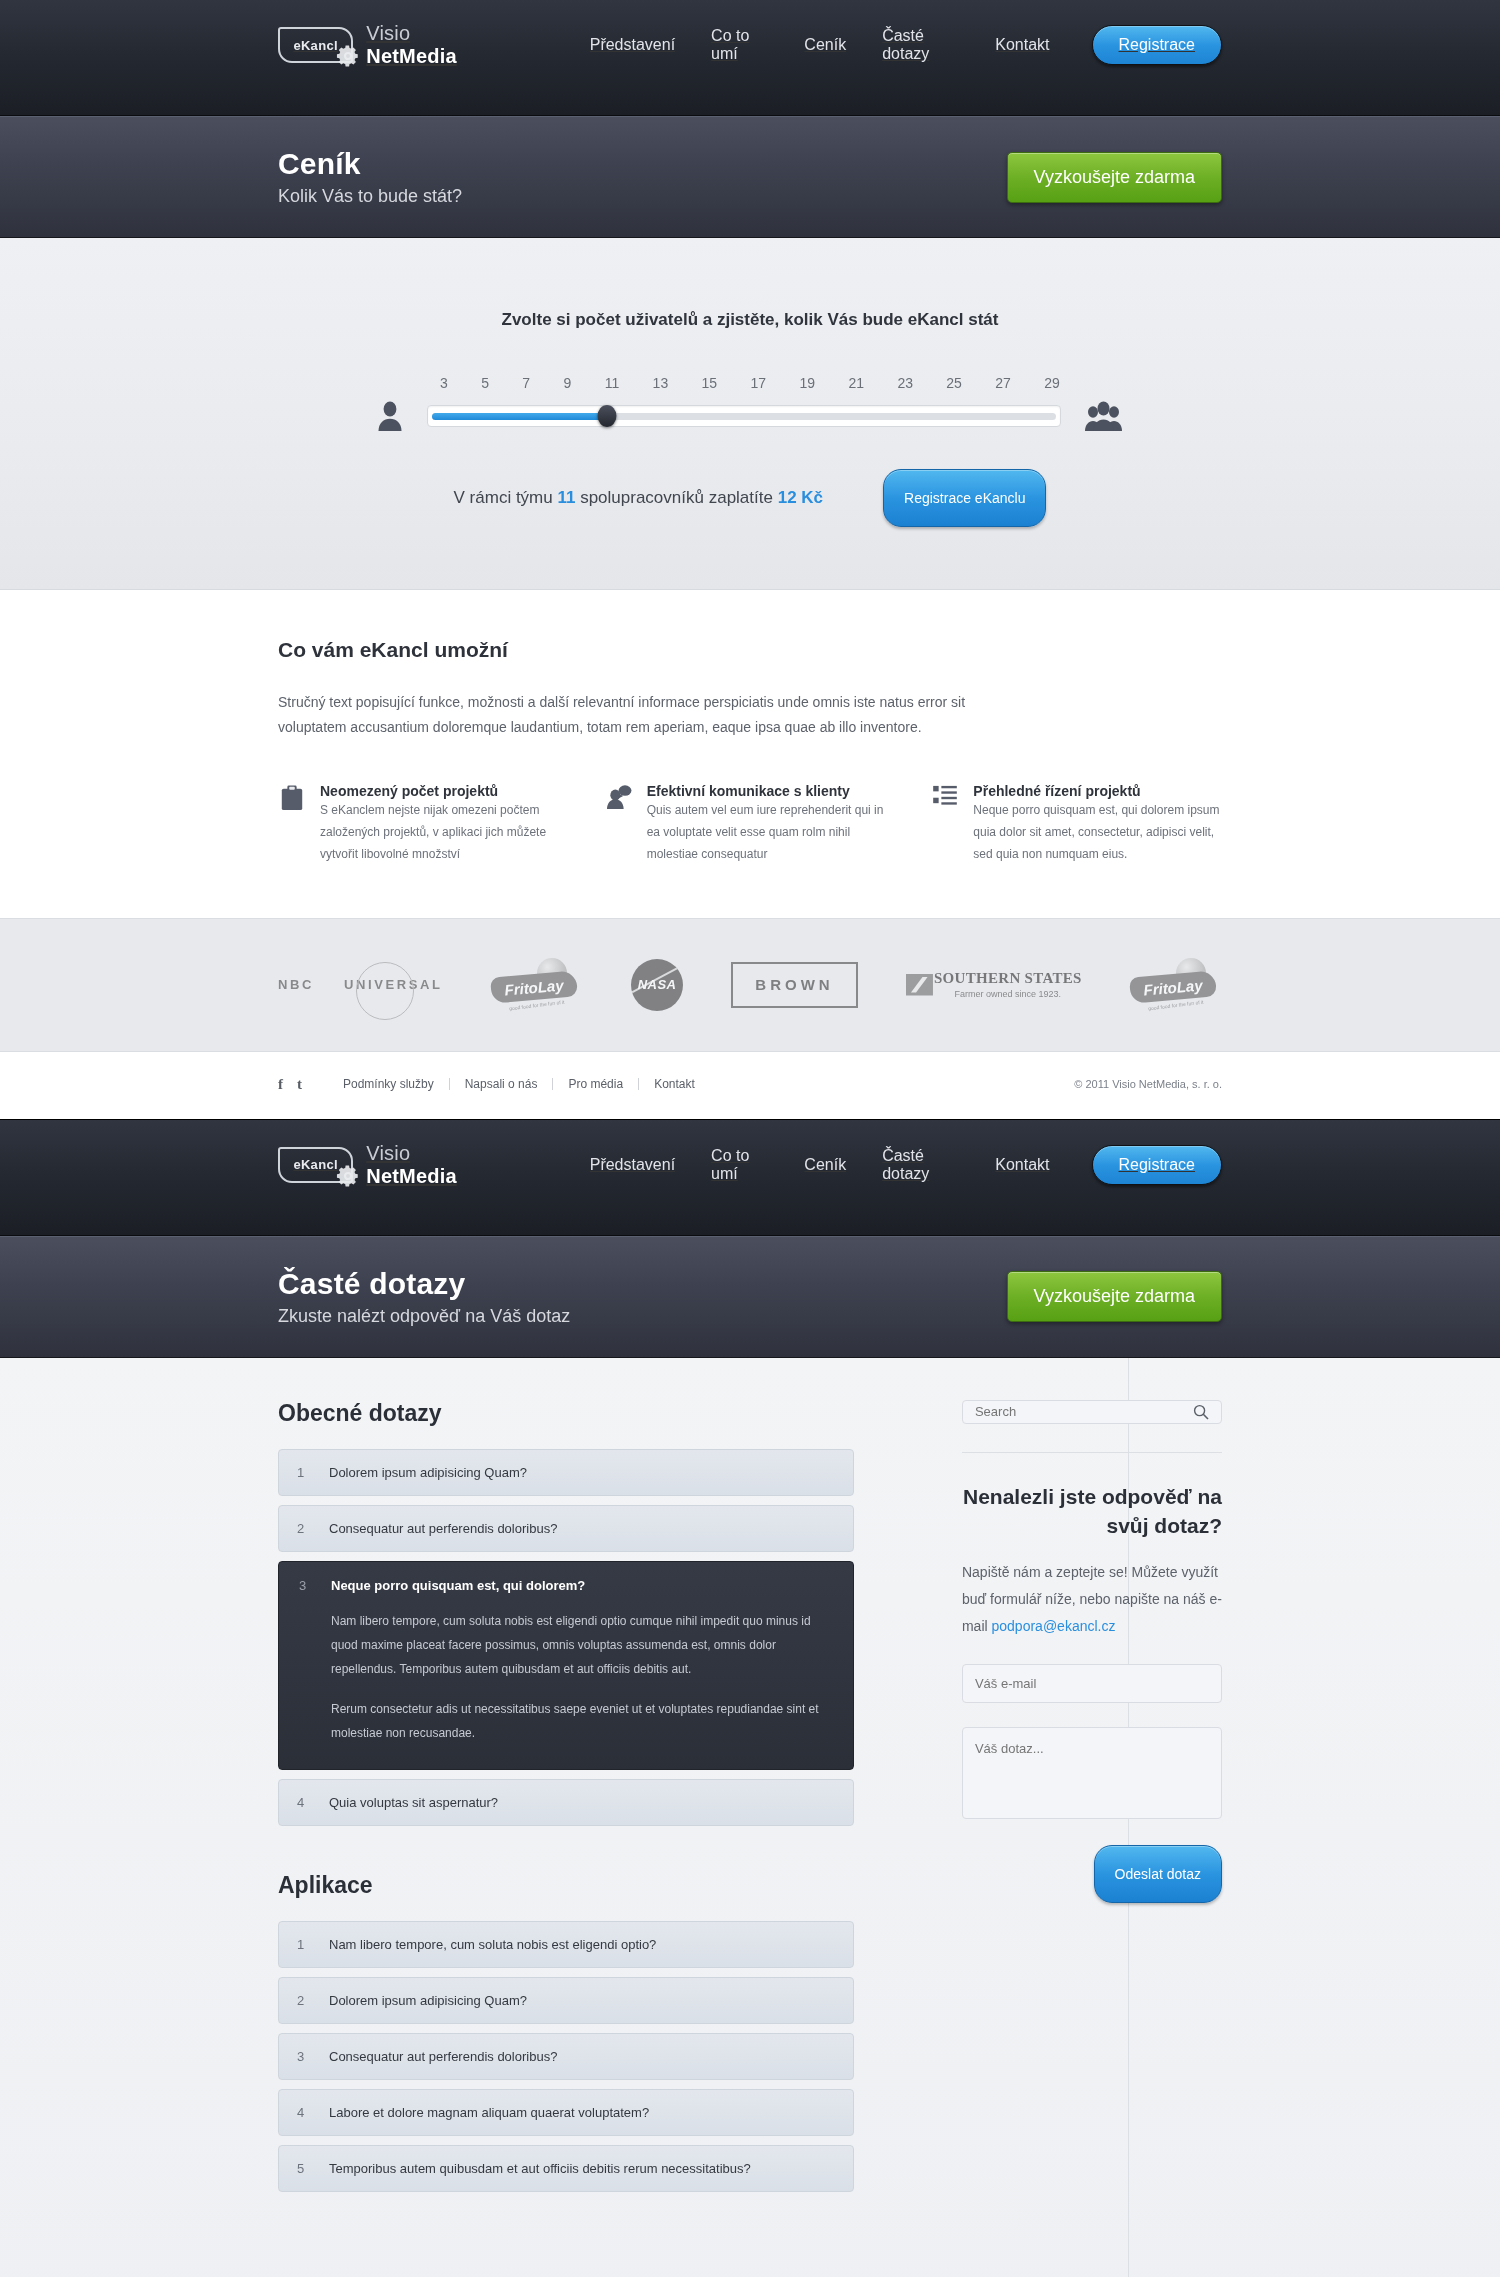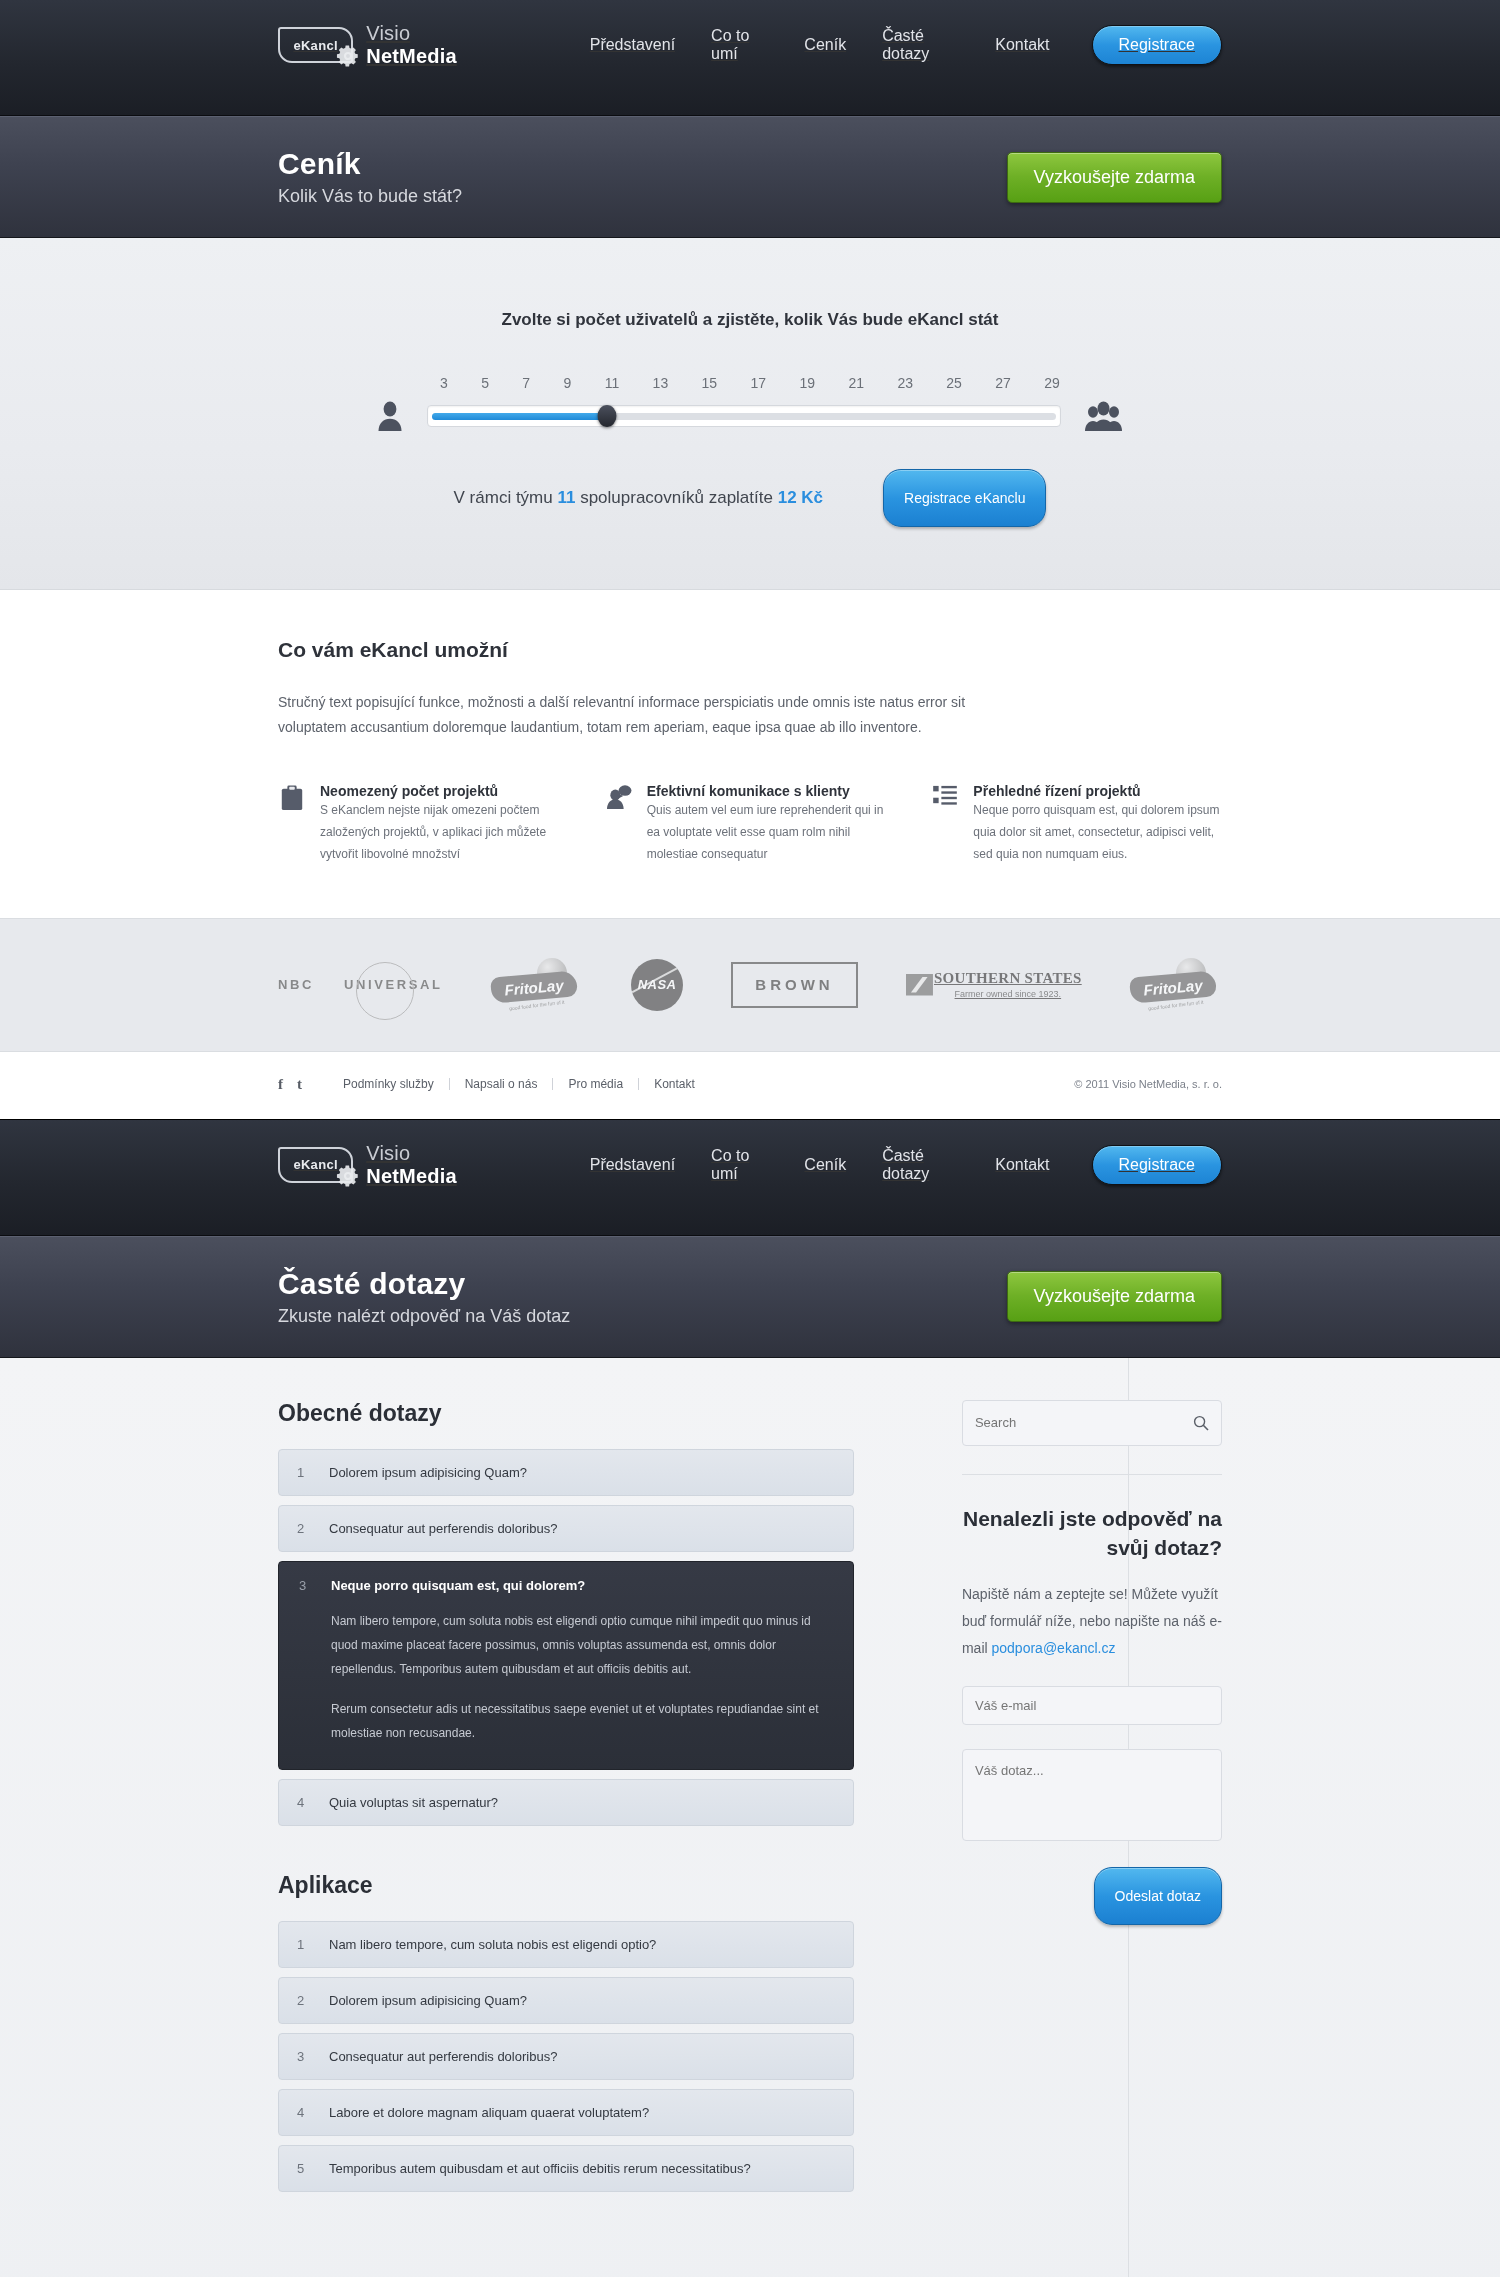--- a/index.html
+++ b/index.html
@@ -168,21 +168,21 @@
   }
   .nasa span { color: #fff; font-size: 13px; font-weight: bold; font-style: italic; letter-spacing: .5px; z-index: 2;}
   .nasa:after {
     content:""; position: absolute; left: -8px; top: 18px; width: 72px; height: 2px;
     background: #cfd3d8; transform: rotate(-28deg);
   }
   .brown-box {
     border: 2px solid #4a4f57; padding: 12px 22px;
   }
   .brown-box span { font-size: 15px; letter-spacing: 4px; color: #3b4047; font-weight: bold; }
-  .southern { text-align: center; display: flex; align-items: center; gap: 1px; text-decoration: underline; }
+  .southern { text-align: center; display: flex; align-items: center; gap: 1px; }
   .southern .mark {
     width: 27px; height: 22px; background: #6a6f77;
     clip-path: polygon(0 0,100% 0,100% 100%,0 100%);
     position: relative;
   }
   .southern .mark:after {
     content:""; position:absolute; left:5px; top:3px; width: 17px; height: 16px;
     background: #e7e9ed; clip-path: polygon(0 100%, 70% 0, 100% 0, 30% 100%);
   }
   .southern .s1 { font-size: 15px; font-weight: bold; color: #2f343b; letter-spacing: .3px; font-family: "Liberation Serif", serif; }
@@ -231,21 +231,21 @@
   .faq-item.open .num { color: #9aa0aa; }
   .faq-item.open .q { color: #fff; font-weight: bold; font-size: 13px; }
   .faq-item.open .answer { margin: 16px 0 0 32px; }
   .faq-item.open .answer p { color: #c6cad2; font-size: 12px; line-height: 2; margin-bottom: 16px; }
   .faq-item.open .answer p:last-child { margin-bottom: 0; }
 
   .faq-side { width: 270px; margin-left: 68px; }
   .search-box {
     display: flex; align-items: center;
     background: #f4f5f8; border: 1px solid #d9dce2; border-radius: 4px;
-    padding: 0 12px; height: 46px; margin-bottom: 28px;
+    padding: 0 12px; height: 24px; margin-bottom: 28px;
   }
   .search-box input {
     border: none; background: transparent; outline: none; flex: 1;
     font-size: 13px; color: #5a5f68; font-family: "Liberation Sans", sans-serif;
   }
   .side-rule { height: 1px; background: #dcdfe3; margin-bottom: 30px; }
   .faq-side h3 { font-size: 21px; line-height: 1.38; color: #2b2f37; font-weight: bold; margin-bottom: 18px; text-align: right; }
   .faq-side p.info { font-size: 14px; color: #5d626b; line-height: 1.95; }
   .faq-side p.info a { color: #2a8ede; text-decoration: none; }
   .field {

